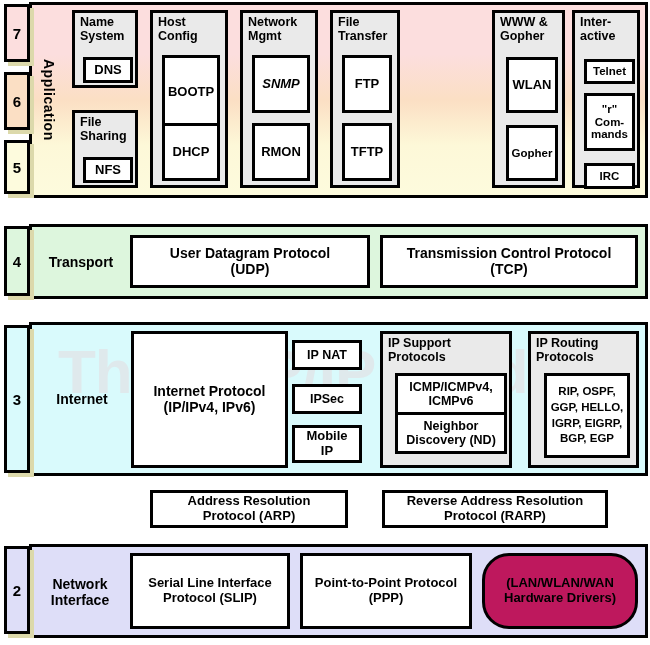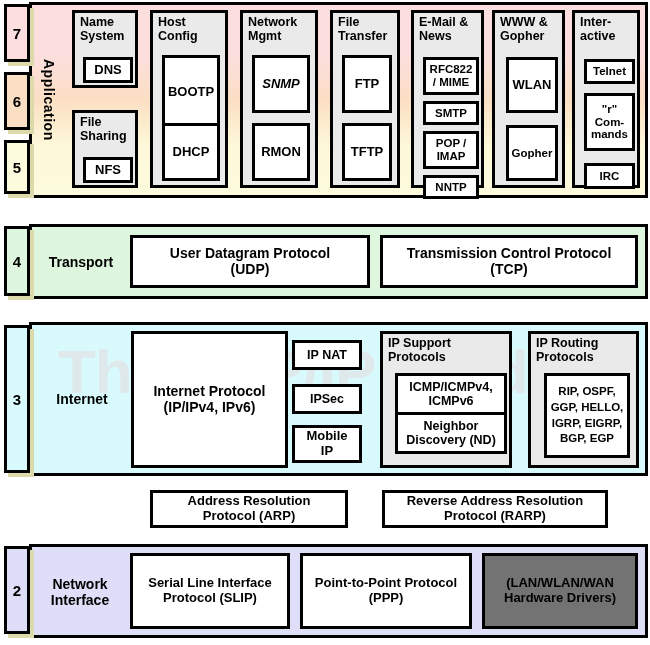--- a/index.html
+++ b/index.html
@@ -65,21 +65,21 @@
     position:absolute;box-sizing:border-box;
     border:3px solid #000;
     background:#ffffff;
     display:flex;align-items:center;justify-content:center;
     text-align:center;
     font-weight:bold;
     line-height:1.12;
     white-space:pre-line;
     z-index:7;
   }
-  .proto.gray{background:#737373;}
+  .proto.gray{background:#be185d;border-radius:27px;}
 
   
   .watermark{
     position:absolute;
     z-index:4;
     font-weight:bold;
     color:#dfe9ec;
     white-space:nowrap;
     pointer-events:none;
     user-select:none;
@@ -157,38 +157,20 @@
     <div class="group-label">File
 Transfer</div>
     <div class="proto" style="left:9px;top:42px;width:50px;height:58px;font-size:13px;">
       <span>FTP</span>
     </div>
     <div class="proto" style="left:9px;top:110px;width:50px;height:58px;font-size:13px;">
       <span>TFTP</span>
     </div>
   </div>
 
-  <div class="group" style="left:411px;top:10px;width:73px;height:178px;">
-    <div class="group-label">E-Mail &amp;
-News</div>
-    <div class="proto" style="left:9px;top:44px;width:56px;height:38px;font-size:11.5px;">
-      <span>RFC822
-/ MIME</span>
-    </div>
-    <div class="proto" style="left:9px;top:88px;width:56px;height:24px;font-size:11.5px;">
-      <span>SMTP</span>
-    </div>
-    <div class="proto" style="left:9px;top:118px;width:56px;height:38px;font-size:11.5px;">
-      <span>POP /
-IMAP</span>
-    </div>
-    <div class="proto" style="left:9px;top:162px;width:56px;height:24px;font-size:11.5px;">
-      <span>NNTP</span>
-    </div>
-  </div>
 
   <div class="group" style="left:492px;top:10px;width:73px;height:178px;">
     <div class="group-label">WWW &amp;
 Gopher</div>
     <div class="proto" style="left:11px;top:44px;width:52px;height:56px;font-size:13px;">
       <span>WLAN</span>
     </div>
     <div class="proto" style="left:11px;top:112px;width:52px;height:56px;font-size:11.5px;">
       <span>Gopher</span>
     </div>

